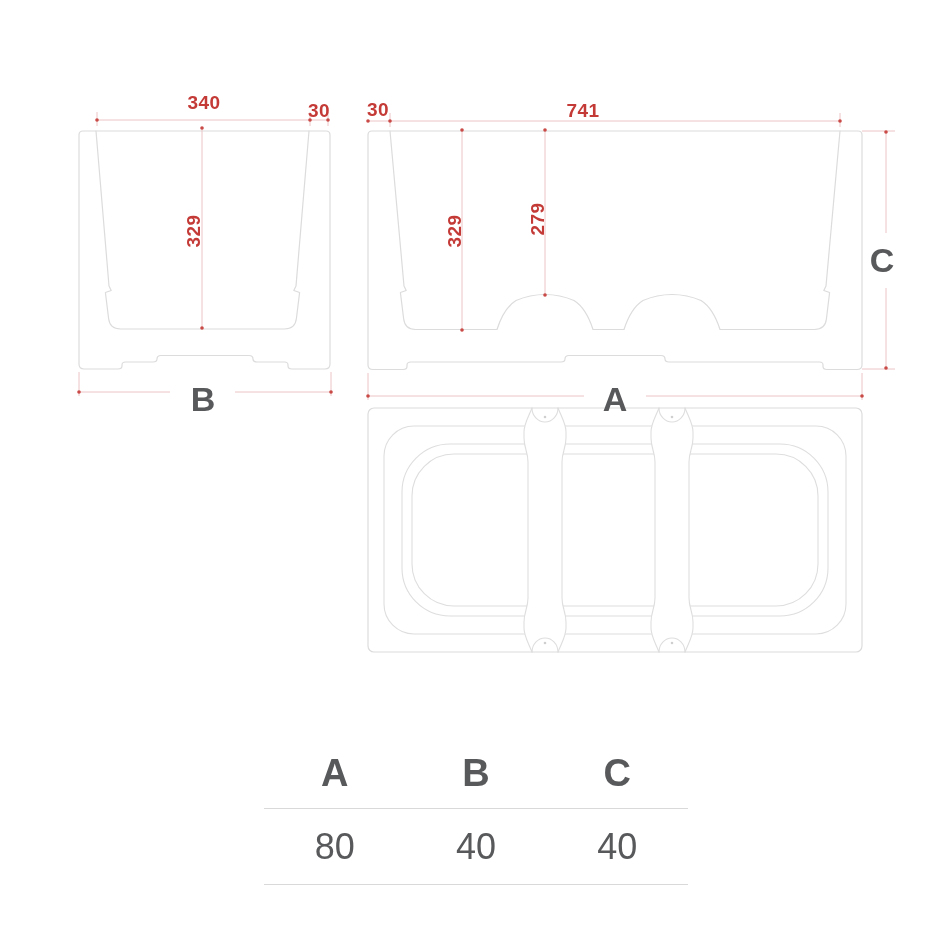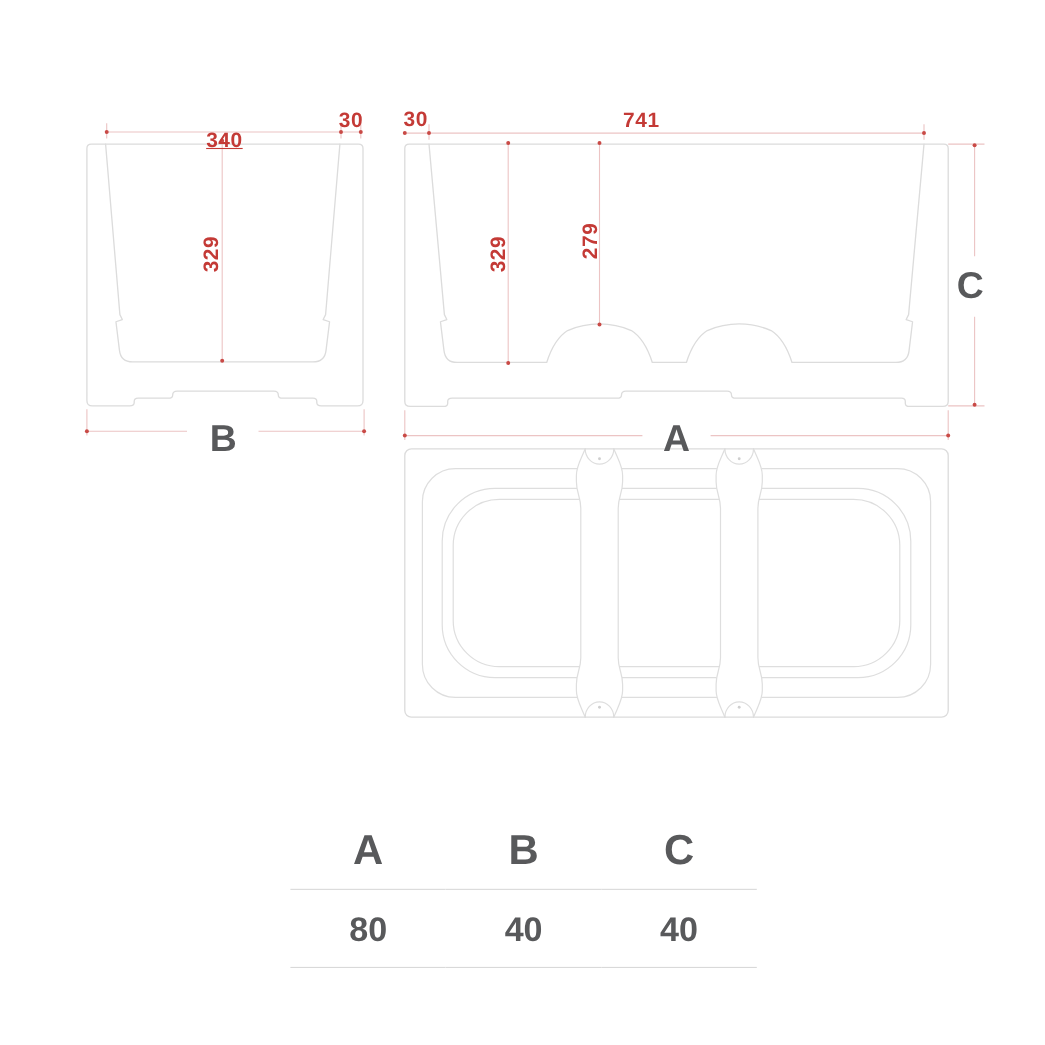--- a/index.html
+++ b/index.html
@@ -40,21 +40,21 @@
     grid-template-columns:1fr 1fr 1fr;
     color:#58595b;
     text-align:center;
   }
   .spec-table .hdr{
     font-size:38px;font-weight:700;
     padding:12px 0 16px 0;
     line-height:1;
   }
   .spec-table .val{
-    font-size:31px;font-weight:700;
+    font-size:36px;font-weight:400;
     border-top:1.5px solid #d9d9d9;
     border-bottom:1.5px solid #d9d9d9;
     padding:20px 0 19px 0;
     line-height:1;
   }
 </style>
 </head>
 <body>
 
 <div class="canvas">
@@ -189,21 +189,21 @@
         <circle cx="545" cy="295" r="1.8"></circle>
 
       <circle cx="886" cy="132" r="1.8"></circle>
         <circle cx="886" cy="368" r="1.8"></circle>
 
       <circle cx="368" cy="396" r="1.8"></circle>
         <circle cx="862" cy="396" r="1.8"></circle>
     </g>
   </svg>
 
-  <div class="dim" style="left:204px;top:128px;text-decoration:underline;">340</div>
+  <div class="dim" style="left:204px;top:102px;">340</div>
   <div class="dim" style="left:319px;top:110px;">30</div>
   <div class="dim vert" style="left:193px;top:231px;">329</div>
 
   <div class="dim" style="left:378px;top:109px;">30</div>
   <div class="dim" style="left:583px;top:110px;">741</div>
   <div class="dim vert" style="left:454px;top:231px;">329</div>
   <div class="dim vert" style="left:537px;top:219px;">279</div>
 
   <div class="view-label" style="left:203px;top:399px;">B</div>
   <div class="view-label" style="left:615px;top:399px;">A</div>

